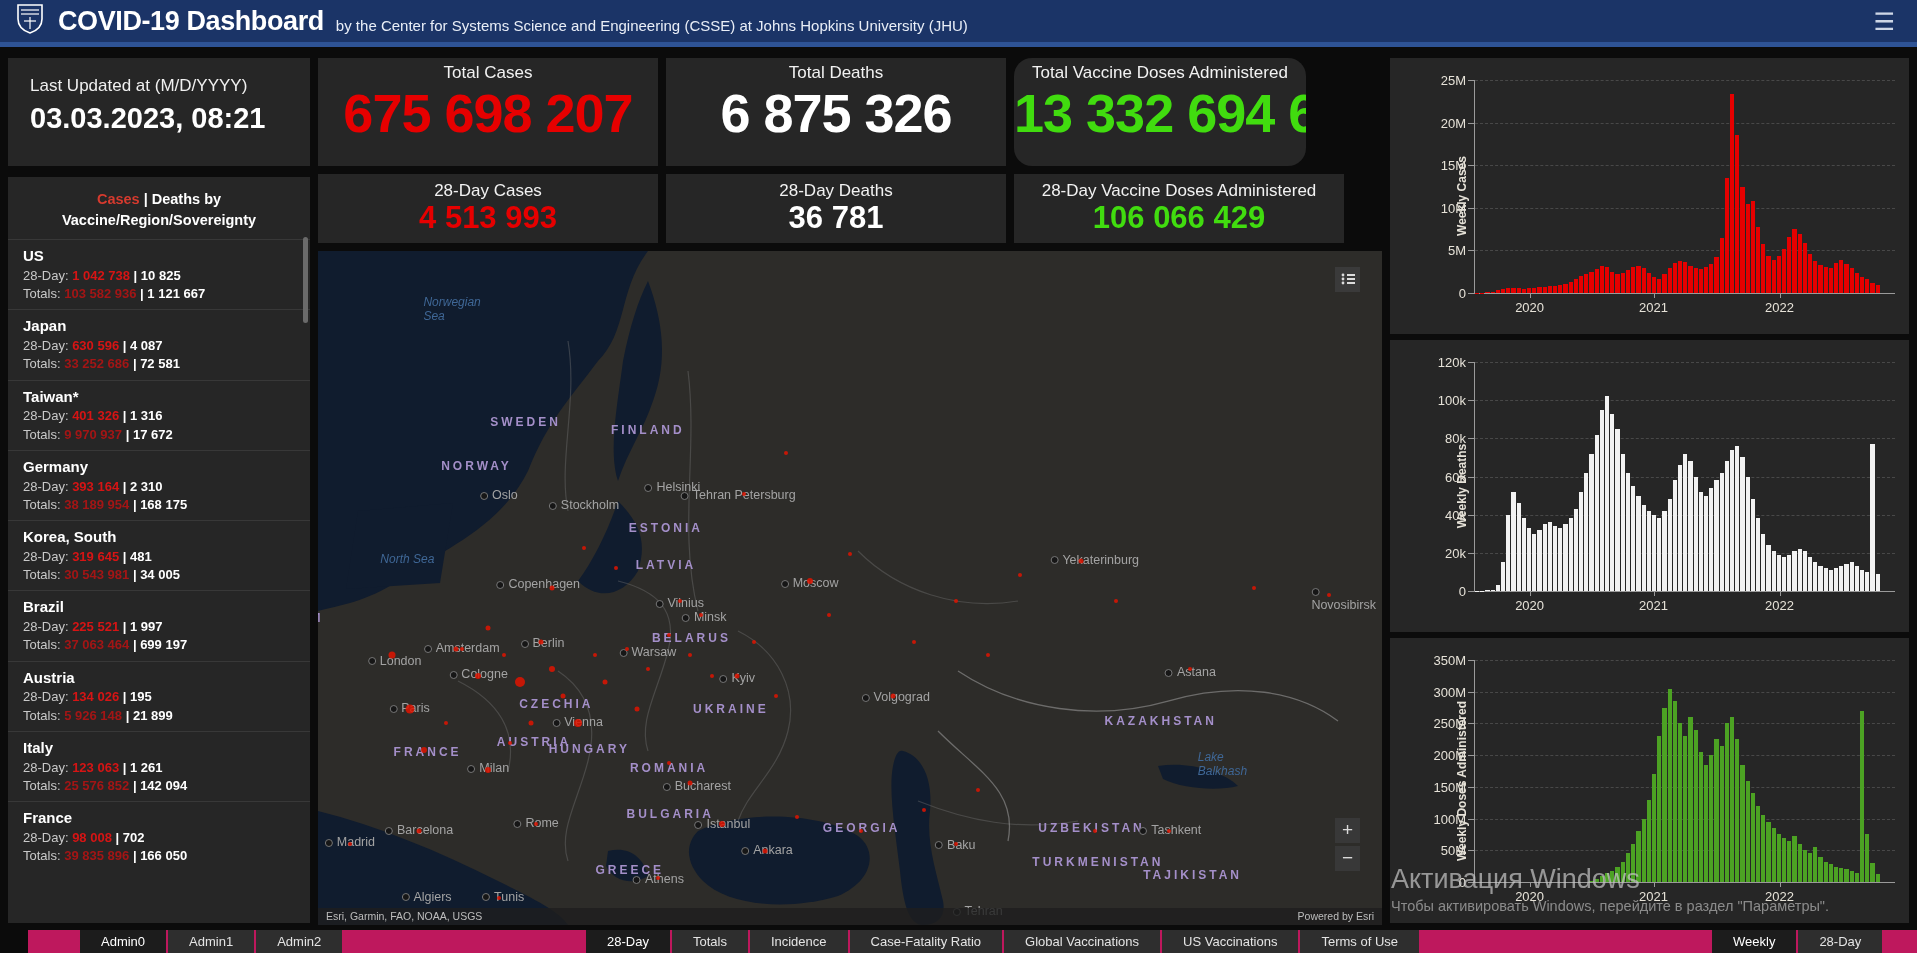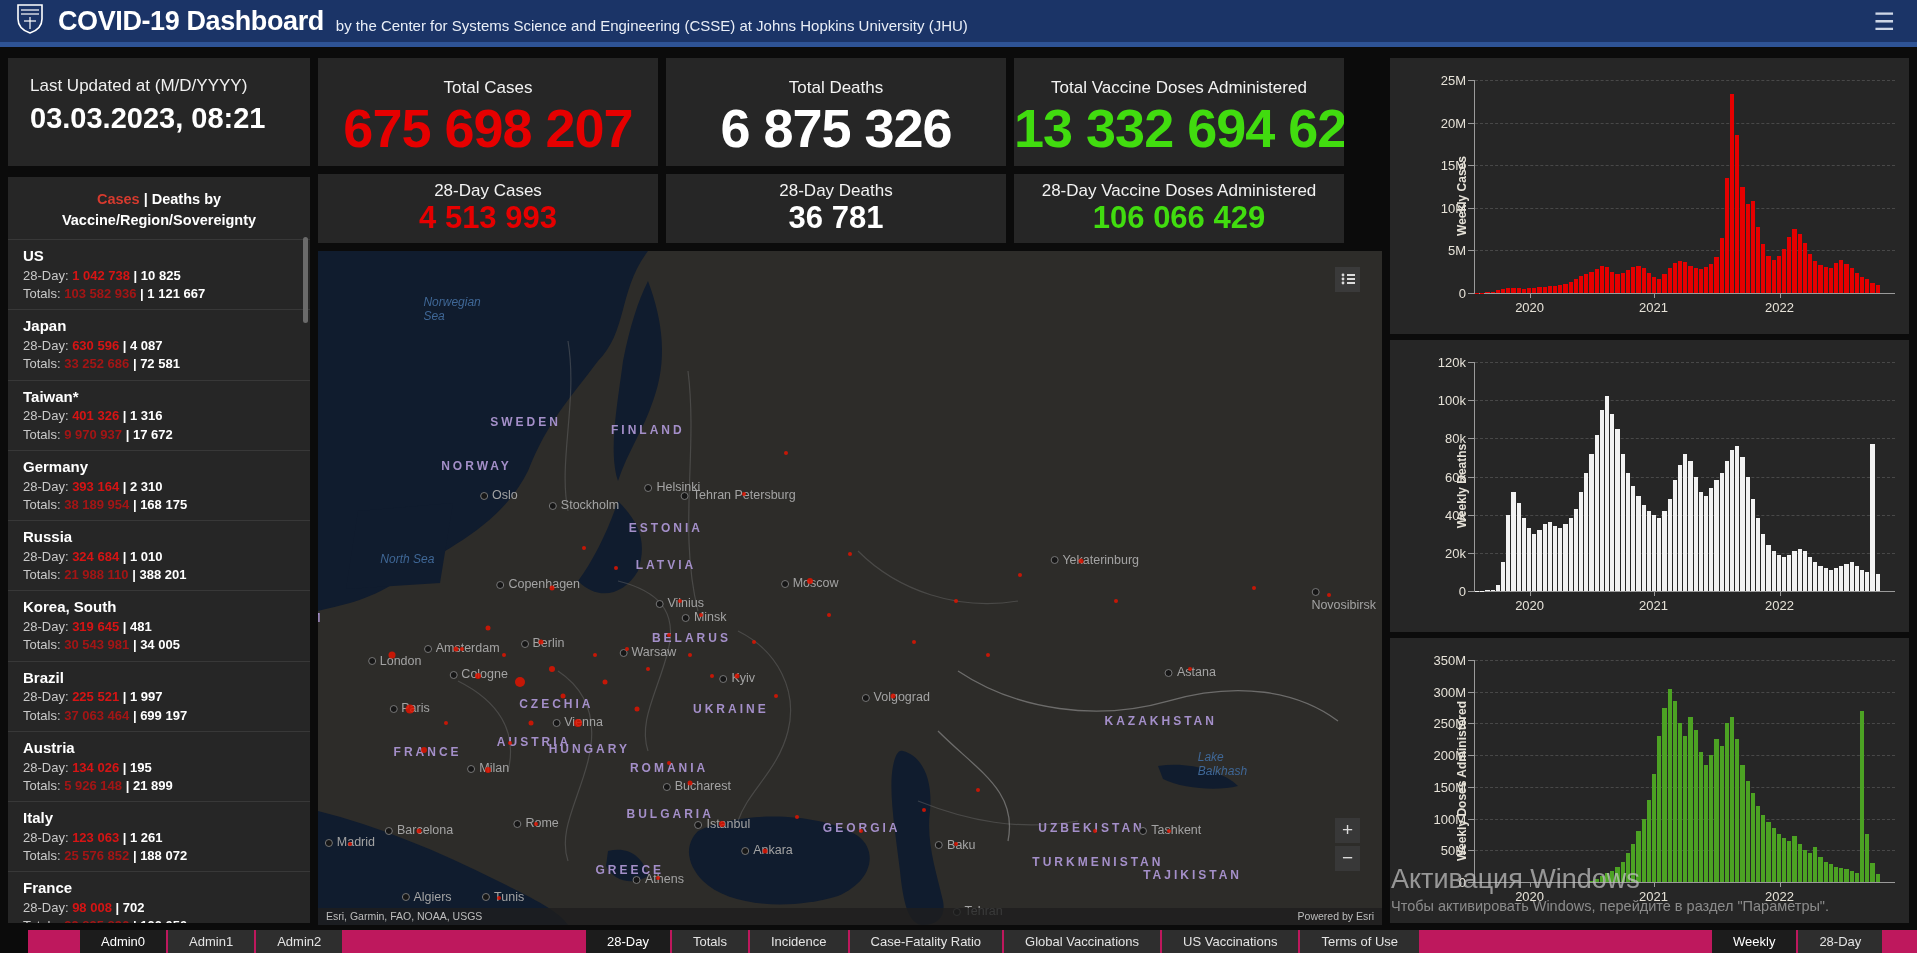--- a/index.html
+++ b/index.html
@@ -18,27 +18,27 @@
   .panel { position:absolute; background:#262626; }
 
   
   #last-updated { left:8px; top:58px; width:302px; height:108px; padding:18px 0 0 22px; overflow:hidden; }
   #last-updated .lbl { font-size:17px; color:#f0f0f0; white-space:nowrap; }
   #last-updated .val { font-size:29px; font-weight:bold; margin-top:6px; white-space:nowrap; }
 
   
   .statcard { overflow:hidden; text-align:center; }
   .statcard .lbl { font-size:17px; color:#f2f2f2; white-space:nowrap; }
-  .row1 { top:58px; height:108px; padding-top:20px; }
+  .row1 { top:58px; height:108px; padding-top:5px; }
   .row1 .val { font-size:54px; font-weight:bold; line-height:1.12; white-space:nowrap; letter-spacing:-1px; }
   .row2 { top:174px; height:69px; padding-top:7px; }
   .row2 .val { font-size:31px; font-weight:bold; line-height:1.1; white-space:nowrap; }
   #card-cases  { left:318px;  width:340px; }
   #card-deaths { left:666px;  width:340px; }
-  #card-vax    { left:1014px; width:330px; }
+  #card-vax    { left:1014px; width:292px;border-radius:18px; }
   #card-cases28  { left:318px;  width:340px; }
   #card-deaths28 { left:666px;  width:340px; }
   #card-vax28    { left:1014px; width:330px; }
 
   
   #country-panel { left:8px; top:177px; width:302px; height:746px; overflow:hidden; }
   .cp-head { text-align:center; padding:12px 8px 8px 8px; font-size:14.5px; font-weight:bold; line-height:1.45; }
   .cp-head .red { color:#d63a2e; }
   .c-row { padding:7px 6px 7px 15px; border-top:1px solid #383838; line-height:1.25; }
   .c-row .cname { font-size:15px; font-weight:bold; color:#fff; margin-bottom:2px; }
@@ -169,43 +169,38 @@
         <div class="cname">Taiwan*</div>
         <div class="c-line">28-Day: <b class="red-day">401 326</b> <b class="wh">| </b><b class="wh">1 316</b></div>
         <div class="c-line">Totals: <b class="red-tot">9 970 937</b> <b class="wh">| </b><b class="wh">17 672</b></div>
       </div>
       <div class="c-row">
         <div class="cname">Germany</div>
         <div class="c-line">28-Day: <b class="red-day">393 164</b> <b class="wh">| </b><b class="wh">2 310</b></div>
         <div class="c-line">Totals: <b class="red-tot">38 189 954</b> <b class="wh">| </b><b class="wh">168 175</b></div>
       </div>
       <div class="c-row">
-        <div class="cname">Russia</div>
-        <div class="c-line">28-Day: <b class="red-day">324 684</b> <b class="wh">| </b><b class="wh">1 010</b></div>
-        <div class="c-line">Totals: <b class="red-tot">21 988 110</b> <b class="wh">| </b><b class="wh">388 201</b></div>
-      </div>
-      <div class="c-row">
         <div class="cname">Korea, South</div>
         <div class="c-line">28-Day: <b class="red-day">319 645</b> <b class="wh">| </b><b class="wh">481</b></div>
         <div class="c-line">Totals: <b class="red-tot">30 543 981</b> <b class="wh">| </b><b class="wh">34 005</b></div>
       </div>
       <div class="c-row">
         <div class="cname">Brazil</div>
         <div class="c-line">28-Day: <b class="red-day">225 521</b> <b class="wh">| </b><b class="wh">1 997</b></div>
         <div class="c-line">Totals: <b class="red-tot">37 063 464</b> <b class="wh">| </b><b class="wh">699 197</b></div>
       </div>
       <div class="c-row">
         <div class="cname">Austria</div>
         <div class="c-line">28-Day: <b class="red-day">134 026</b> <b class="wh">| </b><b class="wh">195</b></div>
         <div class="c-line">Totals: <b class="red-tot">5 926 148</b> <b class="wh">| </b><b class="wh">21 899</b></div>
       </div>
       <div class="c-row">
         <div class="cname">Italy</div>
         <div class="c-line">28-Day: <b class="red-day">123 063</b> <b class="wh">| </b><b class="wh">1 261</b></div>
-        <div class="c-line">Totals: <b class="red-tot">25 576 852</b> <b class="wh">| </b><b class="wh">188 072</b></div>
+        <div class="c-line">Totals: <b class="red-tot">25 576 852</b> <b class="wh">| </b><b class="wh">142 094</b></div>
       </div>
       <div class="c-row">
         <div class="cname">France</div>
         <div class="c-line">28-Day: <b class="red-day">98 008</b> <b class="wh">| </b><b class="wh">702</b></div>
         <div class="c-line">Totals: <b class="red-tot">39 835 896</b> <b class="wh">| </b><b class="wh">166 050</b></div>
       </div>
     </div>
   <div id="cp-scroll"></div>
 </div>
 

